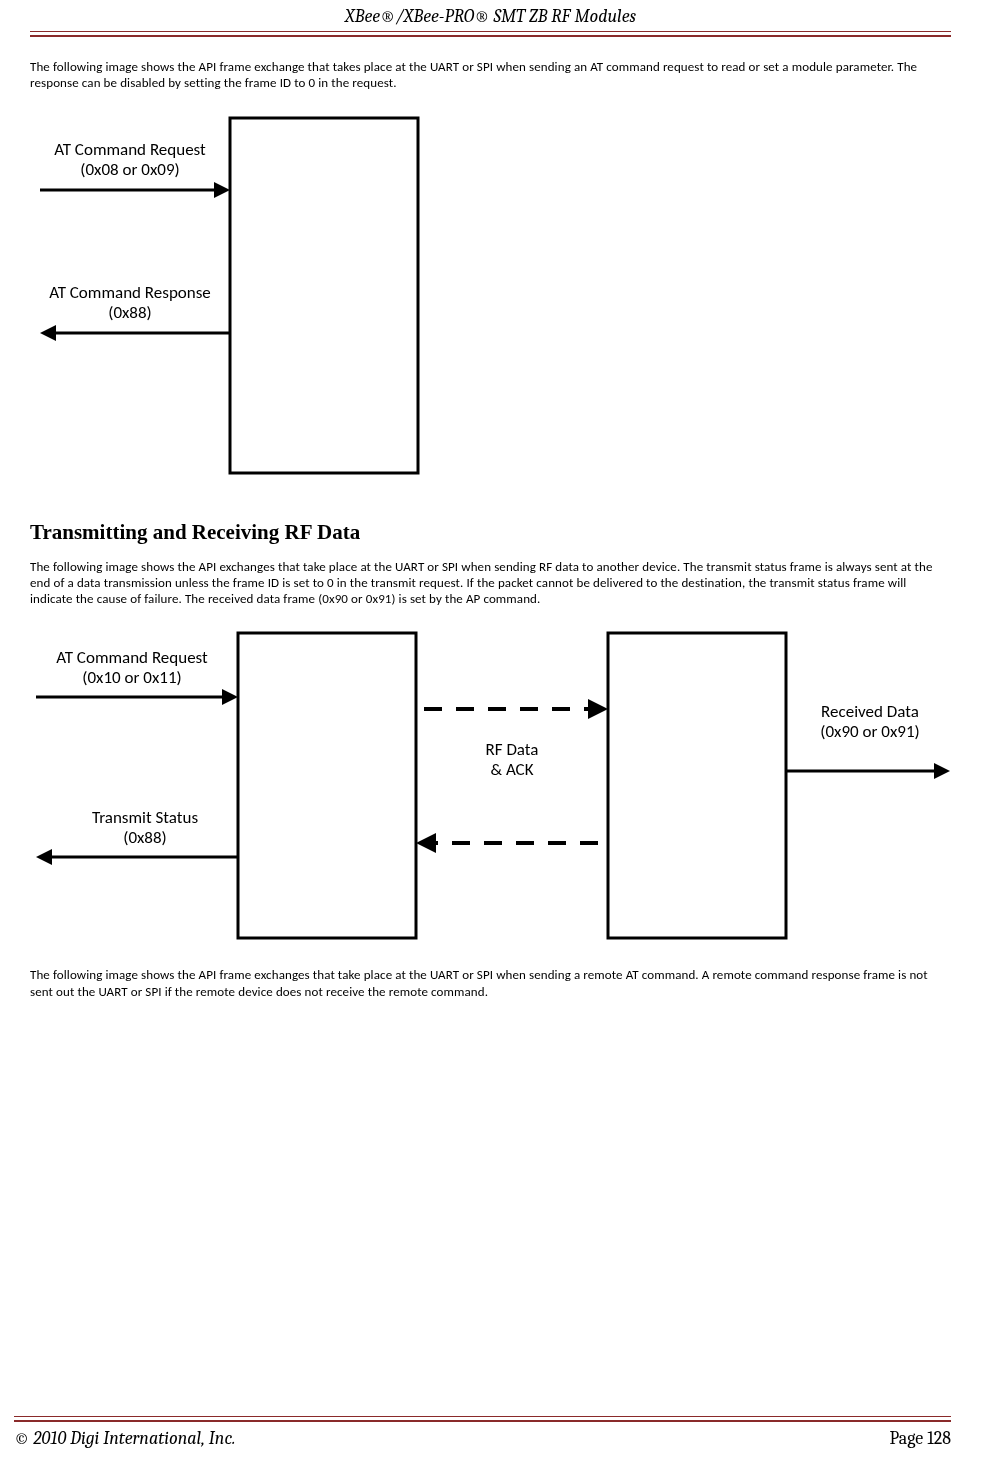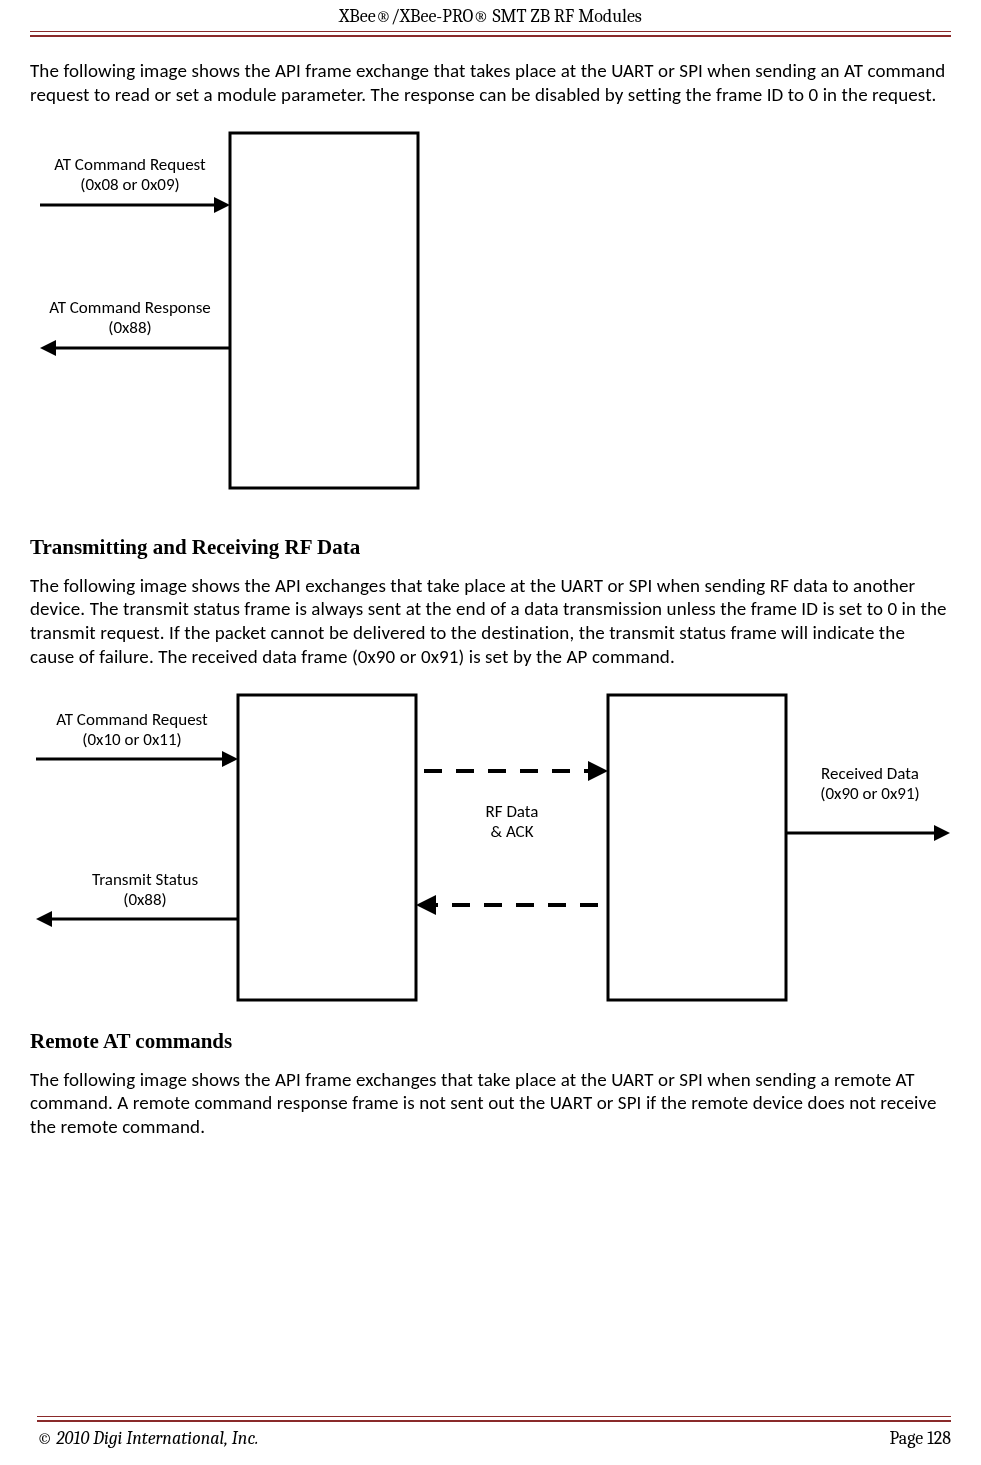--- a/index.html
+++ b/index.html
@@ -12,50 +12,51 @@
   }
   .page {
     width: 981px;
     padding: 0 30px 0 30px;
     box-sizing: border-box;
     position: relative;
     min-height: 1465px;
   }
   .header {
     text-align: center;
+    font-style: italic;
     font-family: Cambria, Georgia, serif;
     font-size: 18px;
     padding-top: 6px;
     padding-bottom: 4px;
   }
   .hr-double {
     border: none;
     border-top: 1px solid #8a2a2a;
     border-bottom: 2px solid #8a2a2a;
     height: 3px;
     margin: 0 0 22px 0;
   }
   .body-text {
-    font-size: 19px;
+    font-size: 13px;
     line-height: 1.25;
     margin: 0 0 18px 0;
     letter-spacing: 0.1px;
   }
   h2.section {
     font-size: 21px;
     font-weight: bold;
     margin: 36px 0 14px 0;
     font-family: Liberation Serif, serif;
   }
   .diagram {
     margin: 8px 0 18px 0;
   }
   .footer {
     position: absolute;
-    left: 37px;
+    left: 14px;
     right: 30px;
     bottom: 16px;
   }
   .footer .hr-double {
     margin: 4px 0 6px 0;
   }
   .footer-row {
     display: flex;
     justify-content: space-between;
     font-family: Cambria, Georgia, serif;
@@ -129,21 +130,20 @@
       <line x1="208" y1="232" x2="18" y2="232" stroke="#000" stroke-width="3"></line>
       <polygon points="6,232 22,224 22,240" fill="#000"></polygon>
 
       <text x="840" y="92" text-anchor="middle" font-size="17">Received Data</text>
       <text x="840" y="112" text-anchor="middle" font-size="17">(0x90 or 0x91)</text>
       <line x1="756" y1="146" x2="908" y2="146" stroke="#000" stroke-width="3"></line>
       <polygon points="920,146 904,138 904,154" fill="#000"></polygon>
     </svg>
   </div>
 
-  <h2 class="section" style="margin-top:8px">Remote AT commands</h2>
 
   <p class="body-text">The following image shows the API frame exchanges that take place at the UART or SPI when sending a remote AT command. A remote command response frame is not sent out the UART or SPI if the remote device does not receive the remote command.</p>
 
   <div class="footer">
     <hr class="hr-double">
     <div class="footer-row">
       <span class="copyright">© 2010 Digi International, Inc.</span>
       <span class="page-num">Page 128</span>
     </div>
   </div>

